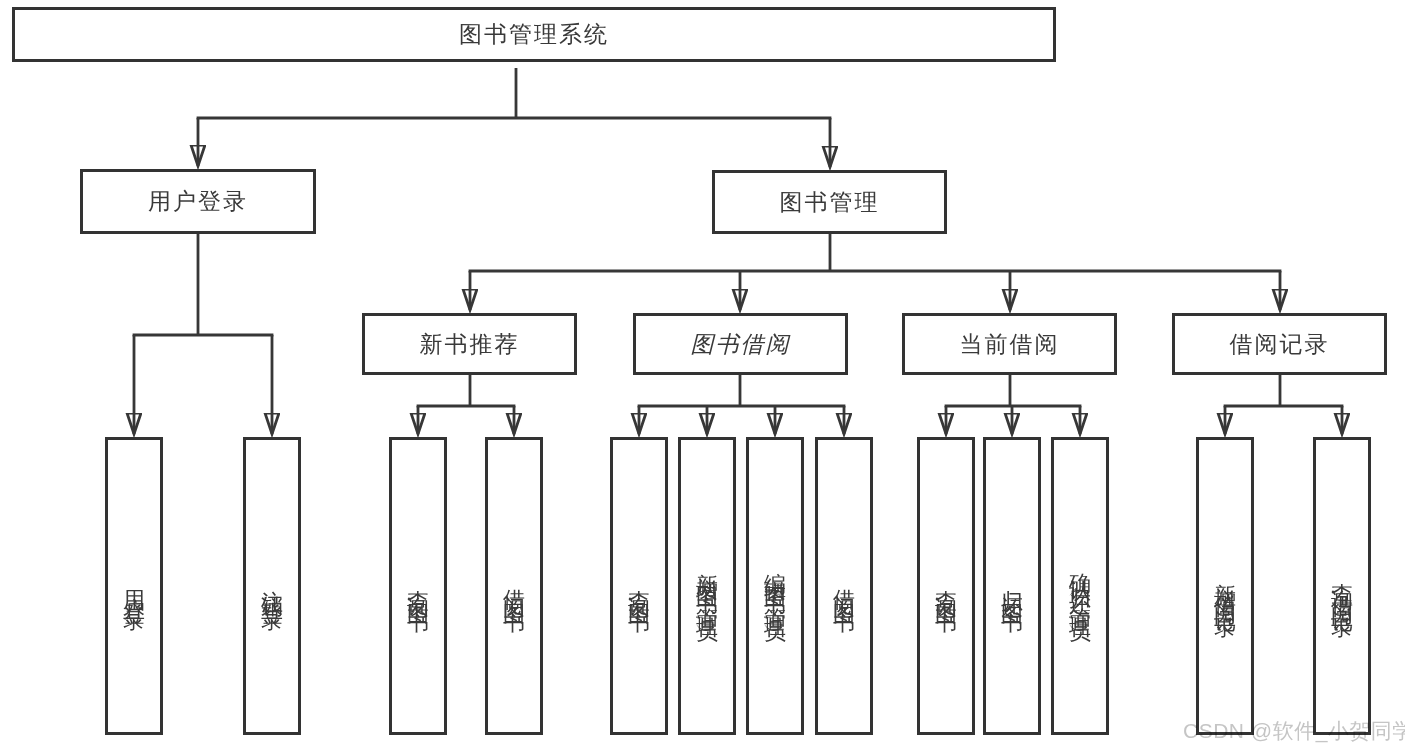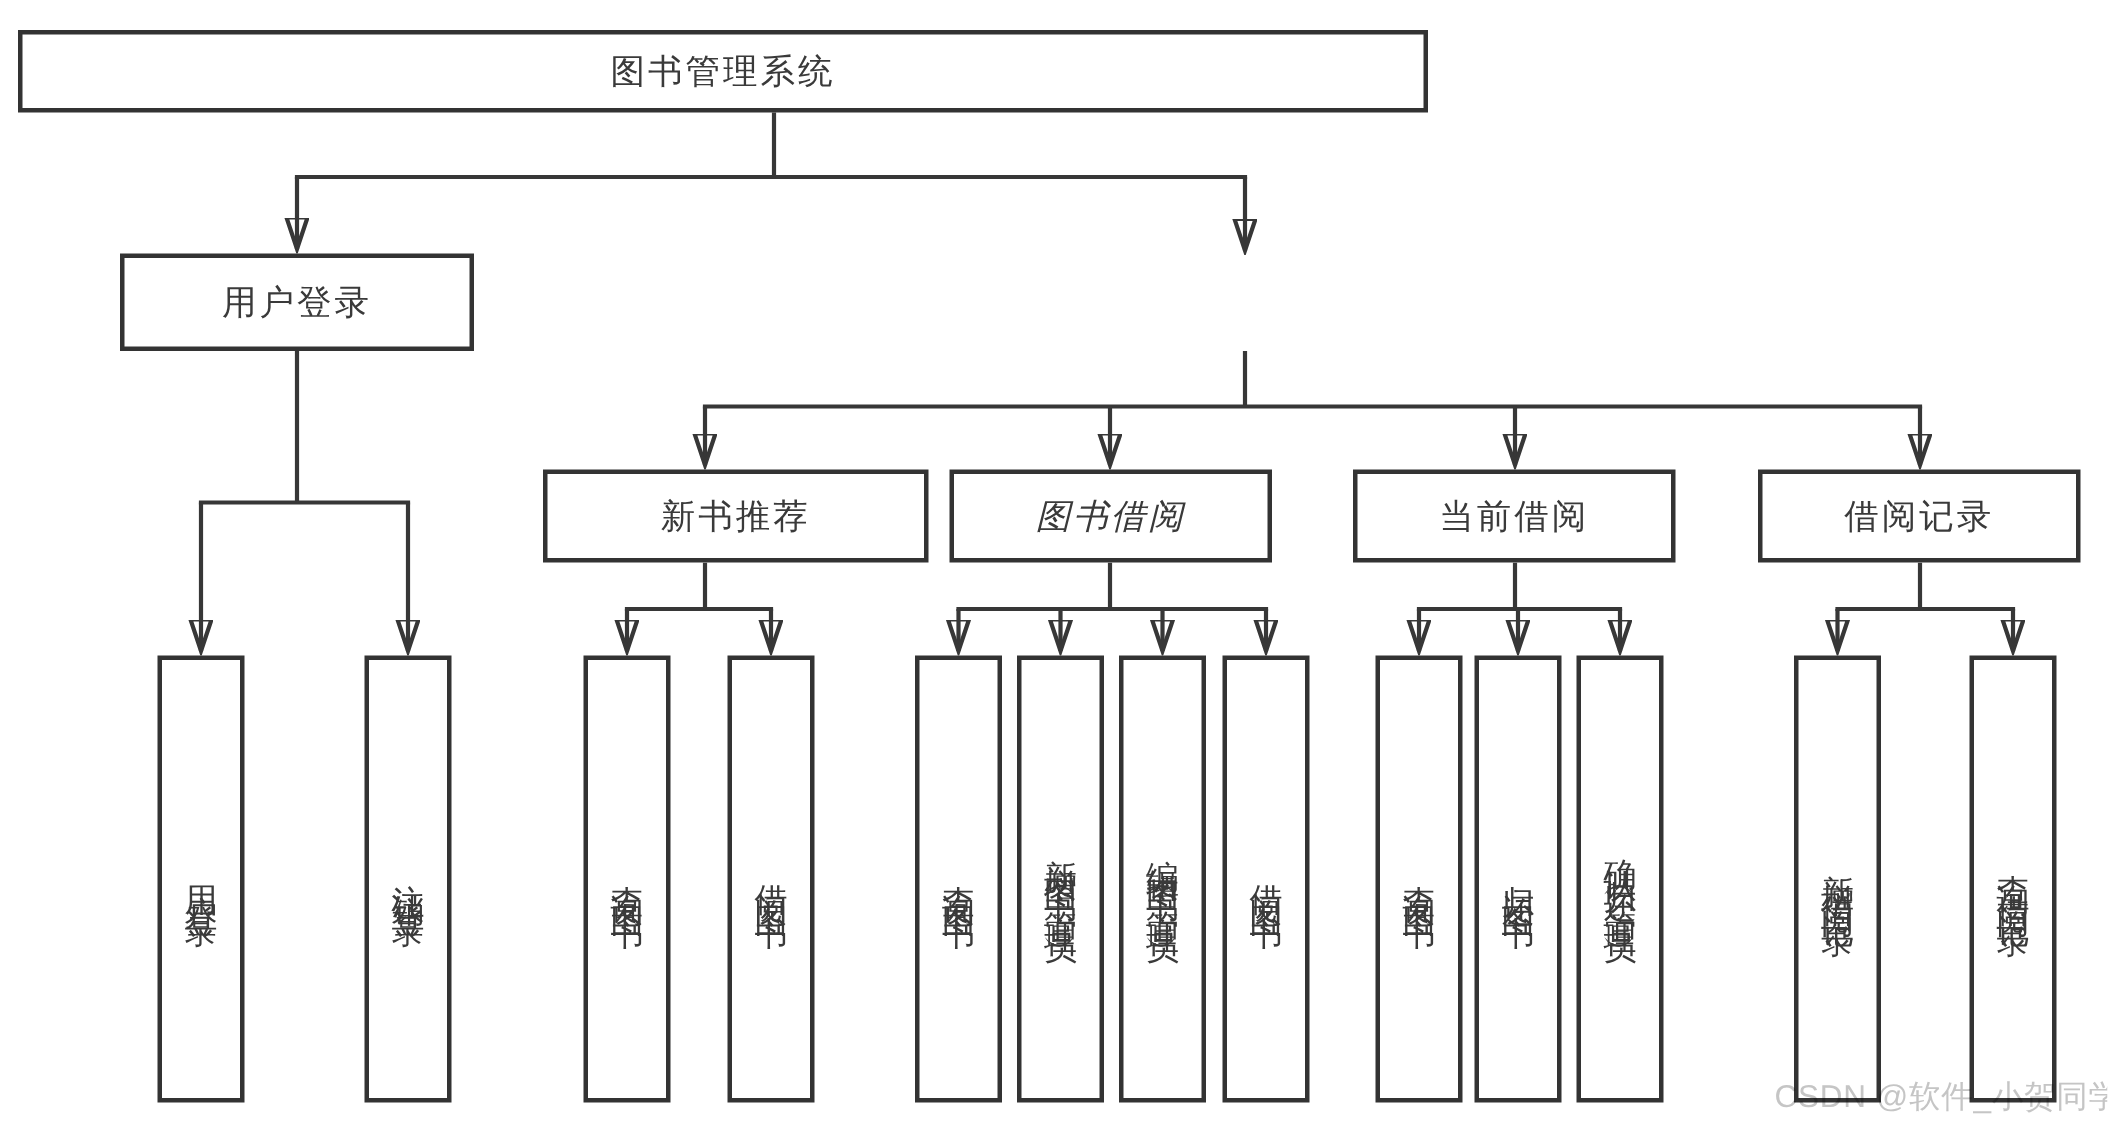--- a/index.html
+++ b/index.html
@@ -91,29 +91,32 @@
     <path d="M946 406 V 434" marker-end="url(#ah)"></path>
     <path d="M1012 406 V 434" marker-end="url(#ah)"></path>
     <path d="M1080 406 V 434" marker-end="url(#ah)"></path>
 
     <path d="M1280 375 V 406"></path>
     <path d="M1223.6 406 H 1343.4"></path>
     <path d="M1225 406 V 434" marker-end="url(#ah)"></path>
     <path d="M1342 406 V 434" marker-end="url(#ah)"></path>
   </svg>
 
-  <div class="node h" style="left:12px; top:20px; width:940px; height:55px;">
+  <div class="node h" style="left:12px; top:7px; width:1044px; height:55px;">
     <span>图书管理系统</span>
   </div>
 
   <div class="node h" style="left:80px; top:169px; width:236px; height:65px;">
     <span>用户登录</span>
   </div>
+  <div class="node h" style="left:712px; top:170px; width:235px; height:64px;">
+    <span>图书管理</span>
+  </div>
 
-  <div class="node h" style="left:362px; top:313px; width:257px; height:62px;">
+  <div class="node h" style="left:362px; top:313px; width:215px; height:62px;">
     <span>新书推荐</span>
   </div>
   <div class="node h" style="left:633px; top:313px; width:215px; height:62px;font-style:italic;">
     <span>图书借阅</span>
   </div>
   <div class="node h" style="left:902px; top:313px; width:215px; height:62px;">
     <span>当前借阅</span>
   </div>
   <div class="node h" style="left:1172px; top:313px; width:215px; height:62px;">
     <span>借阅记录</span>

